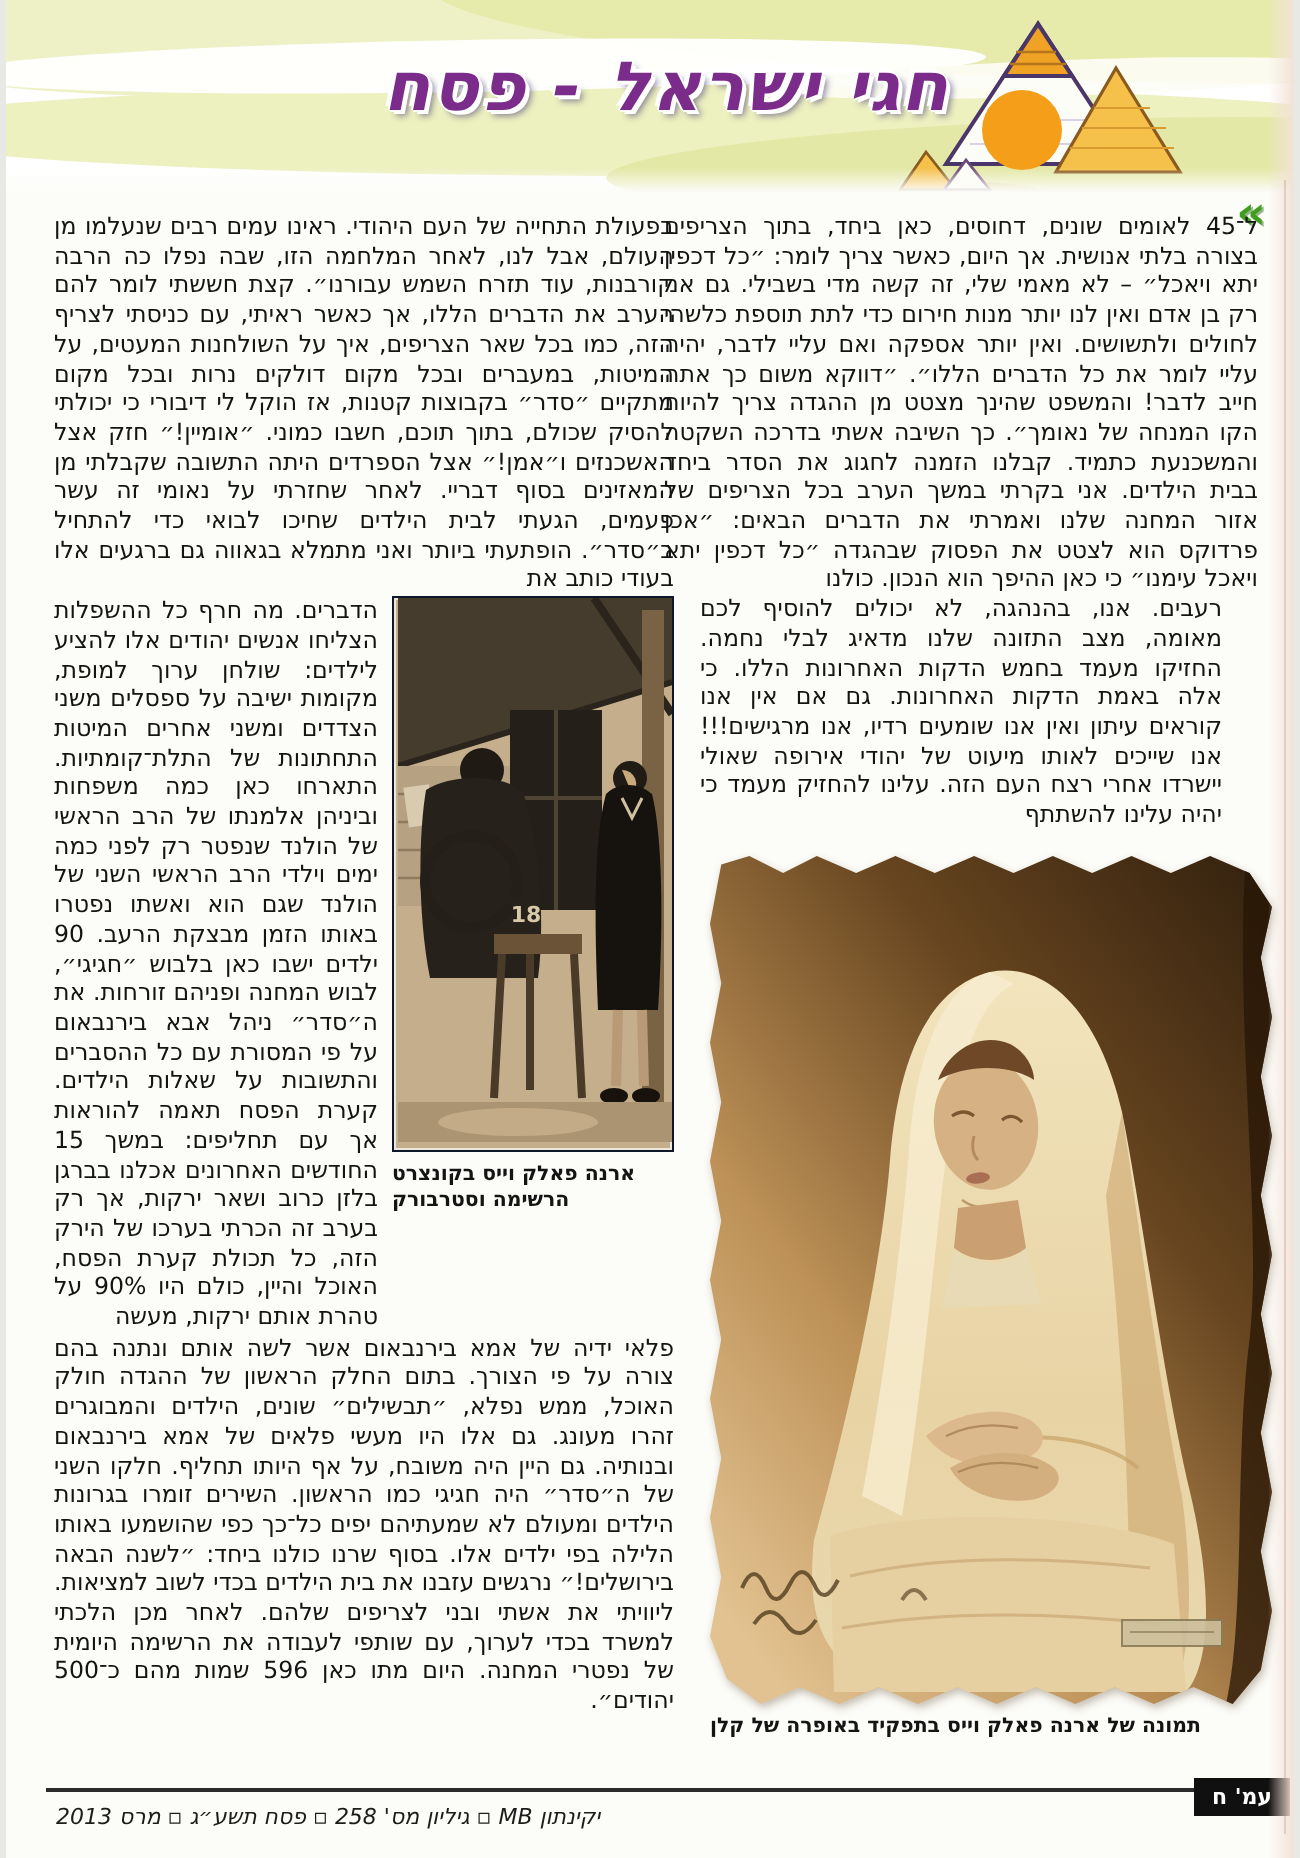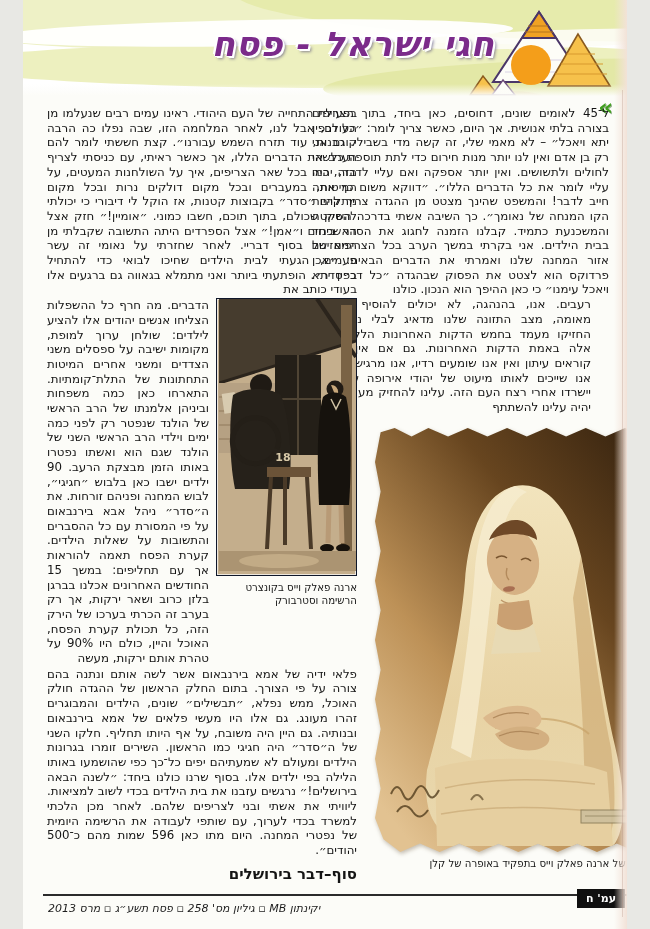--- a/index.html
+++ b/index.html
@@ -1,17 +1,17 @@
 <!DOCTYPE html>
 <html><head>
 <meta charset="utf-8">
 <style>
   html,body{margin:0;padding:0;background:#e8e8e4;}
   .page{position:relative;width:604px;height:929px;background:#fcfcf8;overflow:hidden;
-        font-family:"DejaVu Sans",sans-serif;color:#141414;margin:0 auto;}
+        font-family:"DejaVu Sans",sans-serif;color:#141414;margin:0 auto;padding-left:40px;}
   
   .scan-edge-right{position:absolute;right:0;top:0;bottom:0;width:13px;
         background:linear-gradient(to left,#f2e2d8,rgba(242,226,216,0));}
   .scan-edge-line{position:absolute;right:4px;top:90px;bottom:12px;width:1px;background:rgba(175,140,125,.30);}
   
   .banner{position:absolute;left:0;top:0;width:650px;height:96px;background:#ffffff;overflow:hidden;}
   .banner .wv{position:absolute;border-radius:50%;}
   .w1{left:-90px;top:-46px;width:620px;height:92px;background:#eef1c6;transform:rotate(-3deg);}
   .w2{left:210px;top:-34px;width:640px;height:74px;background:#e6ebac;transform:rotate(2deg);}
   .w3{left:-70px;top:42px;width:780px;height:46px;background:#edf0bf;}
@@ -30,21 +30,21 @@
         text-shadow:1px 1px 0 rgba(30,90,10,.45);line-height:1;}
   
   .col{position:absolute;direction:rtl;text-align:justify;font-size:11.8px;line-height:14.7px;overflow:hidden;}
   .col-right{top:106px;right:18px;width:297px;height:322px;}
   .col-left{top:106px;left:24px;width:310px;height:778px;}
   .pull{margin:0 18px;text-align:justify;}
   .para{margin:0;}
   .wrap-row{display:flex;gap:7px;margin:1px 0;}
   .bw-block{width:141px;flex:0 0 141px;}
   .bw-frame{border:1px solid #0f172a;background:#c4ae8c;box-shadow:0 0 0 1px rgba(255,255,255,.7) inset;}
-  .caption{font-size:10.2px;font-weight:normal;text-align:right;line-height:13px;direction:rtl;}
+  .caption{font-size:10.2px;font-weight:bold;text-align:left;line-height:13px;direction:rtl;}
   .bw-block .caption{margin-top:5px;}
   .narrow{flex:1;}
   .section-heading{font-size:15px;font-weight:bold;text-align:right;margin:9px 0 5px;}
   
   .opera-wrap{position:absolute;left:352px;top:428px;width:281px;height:424px;
         filter:drop-shadow(1px 2px 2px rgba(90,70,40,.35));}
   .opera-clip{width:100%;height:100%;
      clip-path:polygon(2% 1%,7% 0,13% 2%,19% 0,26% 2%,33% 0,40% 2%,47% 0,54% 2%,61% 0,68% 2%,75% 0,82% 2%,89% 0,96% 2%,100% 6%,98% 12%,100% 19%,98% 26%,100% 33%,98% 40%,100% 47%,98% 54%,100% 61%,98% 68%,100% 75%,98% 82%,100% 89%,98% 96%,93% 100%,86% 98%,79% 100%,72% 98%,65% 100%,58% 98%,51% 100%,44% 98%,37% 100%,30% 98%,23% 100%,16% 98%,9% 100%,3% 97%,0 92%,2% 85%,0 78%,2% 71%,0 64%,2% 57%,0 50%,2% 43%,0 36%,2% 29%,0 22%,2% 15%,0 8%);}
   .caption-opera{position:absolute;left:352px;top:857px;width:281px;}
   
@@ -170,21 +170,20 @@
           </svg>
         </div>
         <div class="caption">
           <div>ארנה פאלק וייס בקונצרט</div>
           <div>הרשימה וסטרבורק</div>
         </div>
       </div>
       <div class="narrow">הדברים. מה חרף כל ההשפלות הצליחו אנשים יהודים אלו להציע לילדים: שולחן ערוך למופת, מקומות ישיבה על ספסלים משני הצדדים ומשני אחרים המיטות התחתונות של התלת־קומתיות. התארחו כאן כמה משפחות וביניהן אלמנתו של הרב הראשי של הולנד שנפטר רק לפני כמה ימים וילדי הרב הראשי השני של הולנד שגם הוא ואשתו נפטרו באותו הזמן מבצקת הרעב. 90 ילדים ישבו כאן בלבוש ״חגיגי״, לבוש המחנה ופניהם זורחות. את ה״סדר״ ניהל אבא בירנבאום על פי המסורת עם כל ההסברים והתשובות על שאלות הילדים. קערת הפסח תאמה להוראות אך עם תחליפים: במשך 15 החודשים האחרונים אכלנו בברגן בלזן כרוב ושאר ירקות, אך רק בערב זה הכרתי בערכו של הירק הזה, כל תכולת קערת הפסח, האוכל והיין, כולם היו 90% על טהרת אותם ירקות, מעשה</div>
     </div>
     <div class="para">פלאי ידיה של אמא בירנבאום אשר לשה אותם ונתנה בהם צורה על פי הצורך. בתום החלק הראשון של ההגדה חולק האוכל, ממש נפלא, ״תבשילים״ שונים, הילדים והמבוגרים זהרו מעונג. גם אלו היו מעשי פלאים של אמא בירנבאום ובנותיה. גם היין היה משובח, על אף היותו תחליף. חלקו השני של ה״סדר״ היה חגיגי כמו הראשון. השירים זומרו בגרונות הילדים ומעולם לא שמעתיהם יפים כל־כך כפי שהושמעו באותו הלילה בפי ילדים אלו. בסוף שרנו כולנו ביחד: ״לשנה הבאה בירושלים!״ נרגשים עזבנו את בית הילדים בכדי לשוב למציאות. ליוויתי את אשתי ובני לצריפים שלהם. לאחר מכן הלכתי למשרד בכדי לערוך, עם שותפי לעבודה את הרשימה היומית של נפטרי המחנה. היום מתו כאן 596 שמות מהם כ־500 יהודים״.</div>
-    <div class="section-heading">סוף–דבר בירושלים</div>
 
   </div>
 
   <div class="footer-rule"></div>
   <div class="page-box">עמ' ח</div>
   <div class="footer-text">יקינתון MB ▫ גיליון מס' 258 ▫ פסח תשע״ג ▫ מרס 2013</div>
 
   <div class="scan-edge-right"></div>
   <div class="scan-edge-line"></div>
 </div>

